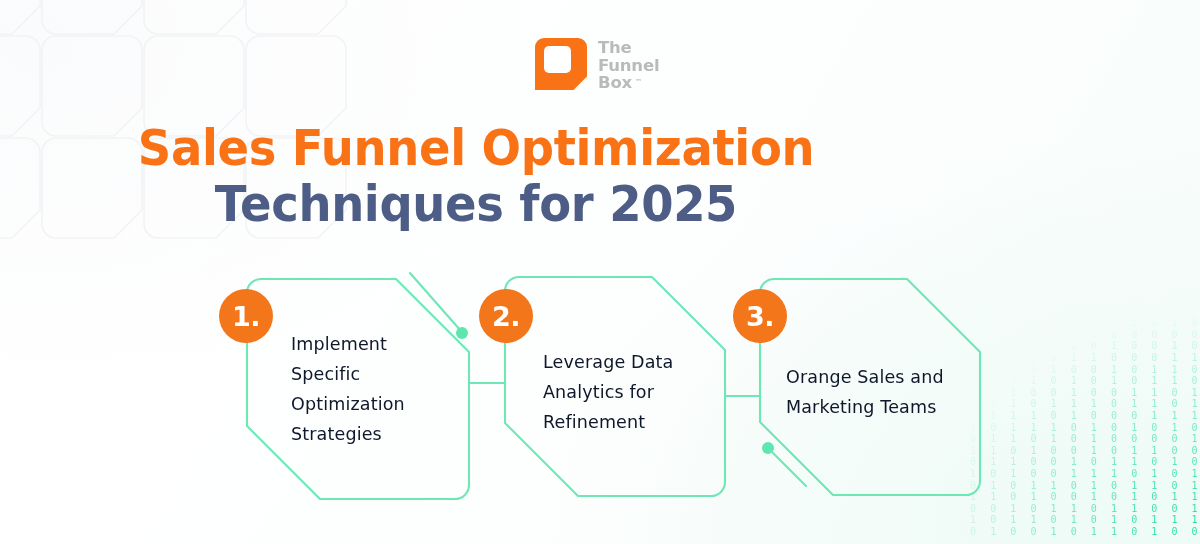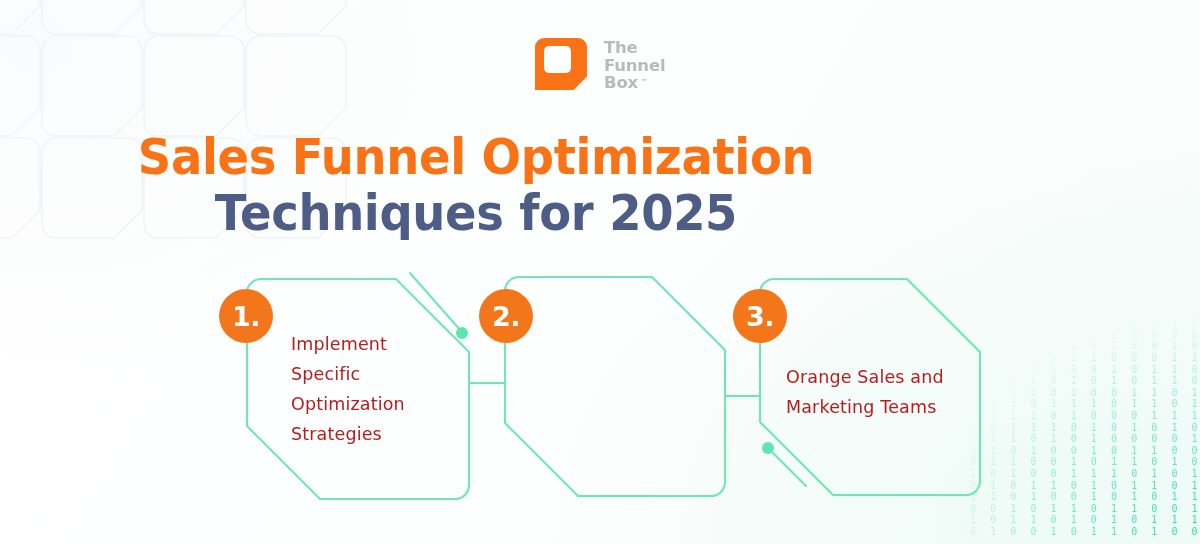--- a/index.html
+++ b/index.html
@@ -24,40 +24,40 @@
     -webkit-mask-image:radial-gradient(150% 120% at 100% 100%, #000 10%, rgba(0,0,0,.55) 45%, rgba(0,0,0,0) 78%);
     mask-image:radial-gradient(150% 120% at 100% 100%, #000 10%, rgba(0,0,0,.55) 45%, rgba(0,0,0,0) 78%);
   }
   .bg-dots .row{
     font-family:"DejaVu Sans Mono","Liberation Mono",monospace;
     font-size:10px;line-height:11.6px;letter-spacing:4.05px;
     color:#2fe0a8;white-space:pre;
   }
 
   
-  .logo{position:absolute;left:535px;top:38px;display:flex;align-items:flex-start;gap:17px;}
+  .logo{position:absolute;left:535px;top:38px;display:flex;align-items:flex-start;gap:11px;}
   .logo-mark{width:52px;height:52px;position:relative;}
   .logo-mark .outer{
     position:absolute;inset:0;background:#f97316;
     border-radius:9px 9px 9px 0;
     clip-path:polygon(0 0,100% 0,100% 74%,74% 100%,0 100%);
   }
   .logo-mark .inner{
     position:absolute;left:9px;top:8px;width:27px;height:27px;
     background:#ffffff;border-radius:5px;
   }
   .logo-type{padding-top:1px;}
   .logo-type .ln{
     font-family:"DejaVu Sans","Liberation Sans",sans-serif;
     font-size:16.5px;font-weight:700;color:#b9babc;line-height:17.5px;letter-spacing:-.2px;
   }
   .logo-type .tm{font-size:7px;font-weight:700;vertical-align:top;letter-spacing:0;margin-left:3px;}
 
   
-  .headline{position:absolute;left:0;top:131px;width:952px;text-align:center;
+  .headline{position:absolute;left:0;top:122px;width:952px;text-align:center;
     font-family:"DejaVu Sans","Liberation Sans",sans-serif;
     font-weight:700;font-size:50px;line-height:52px;letter-spacing:-.4px;
   }
   .headline .l1{display:block;color:#f97316;transform:scaleX(.93);}
   .headline .l2{display:block;color:#4d5d86;transform:scaleX(.93);margin-top:4px;}
 
   
   .steps-svg{position:absolute;left:0;top:0;width:1200px;height:544px;}
   .badge{
     position:absolute;width:54px;height:54px;border-radius:50%;
@@ -66,21 +66,21 @@
     font-family:"DejaVu Sans","Liberation Sans",sans-serif;
     font-weight:700;font-size:27px;letter-spacing:-.5px;
   }
   #badge1{left:219px;top:289px;}
   #badge2{left:479px;top:289px;}
   #badge3{left:733px;top:289px;}
 
   .card-text{
     position:absolute;
     font-family:"DejaVu Sans","Liberation Sans",sans-serif;
-    font-size:17.5px;line-height:30px;color:#b91c1c;letter-spacing:.15px;
+    font-size:17.5px;line-height:30px;color:#0f172a;letter-spacing:.15px;
     white-space:pre-line;
   }
   #text1{left:291px;top:329px;width:190px;}
   #text2{left:543px;top:347px;width:200px;}
   #text3{left:786px;top:362px;width:220px;}
 </style>
 </head>
 <body>
 
 <div id="stage">
@@ -187,16 +187,19 @@
   </svg>
 
   <div class="badge" id="badge1">1.</div>
   <div class="badge" id="badge2">2.</div>
   <div class="badge" id="badge3">3.</div>
 
   <div class="card-text" id="text1">Implement
 Specific
 Optimization
 Strategies</div>
+  <div class="card-text" id="text2">Leverage Data
+Analytics for
+Refinement</div>
   <div class="card-text" id="text3">Orange Sales and
 Marketing Teams</div>
 
 </div>
 
 </body></html>

